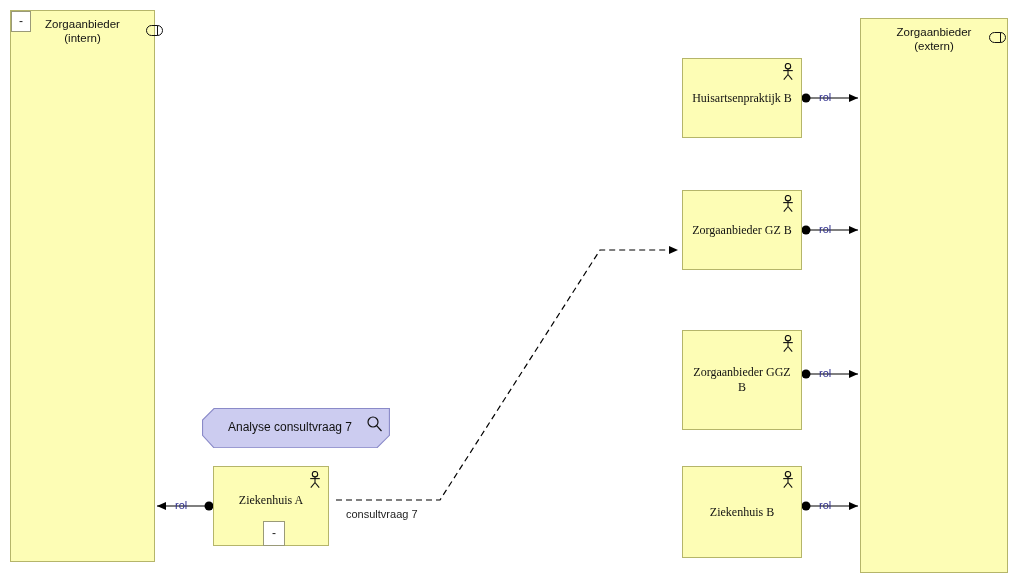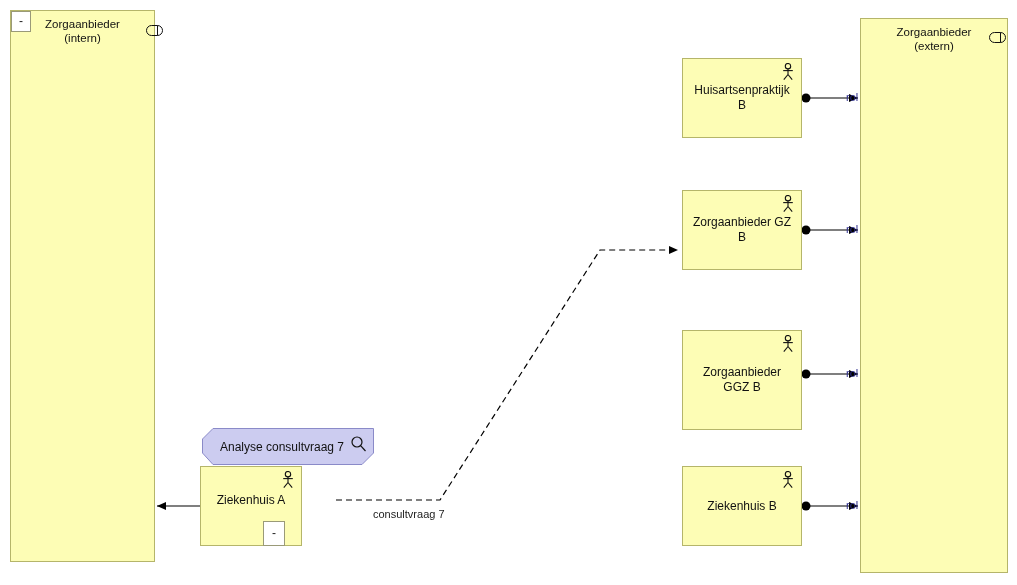--- a/index.html
+++ b/index.html
@@ -49,20 +49,21 @@
   .grouping-icon {
     position: absolute;
     width: 17px;
     height: 11px;
   }
   .node {
     position: absolute;
     background: #fdfdb5;
     border: 1px solid #b5b56a;
     box-sizing: border-box;
+    font-family: Liberation Serif, serif;
   }
   .node-label {
     position: absolute;
     left: 6px;
     right: 6px;
     top: 50%;
     transform: translateY(-50%);
     text-align: center;
     font-size: 12px;
     color: #111111;
@@ -95,21 +96,20 @@
     right: 8px;
     top: 8px;
     width: 18px;
     height: 18px;
   }
   .edge-label {
     position: absolute;
     font-size: 11px;
     color: #2c2c8c;
     white-space: nowrap;
-    margin-left: 27px;
   }
   .edge-label.dark {
     color: #222222;
   }
   svg.overlay {
     position: absolute;
     left: 0;
     top: 0;
     width: 1017px;
     height: 585px;
@@ -213,44 +213,44 @@
     <svg class="actor-icon" viewBox="0 0 16 18">
       <circle cx="8" cy="3.2" r="2.7" fill="none" stroke="#111" stroke-width="1.1"></circle>
       <line x1="8" y1="6" x2="8" y2="11.5" stroke="#111" stroke-width="1.1"></line>
       <line x1="3.2" y1="7.6" x2="12.8" y2="7.6" stroke="#111" stroke-width="1.1"></line>
       <line x1="8" y1="11.5" x2="3.8" y2="16.6" stroke="#111" stroke-width="1.1"></line>
       <line x1="8" y1="11.5" x2="12.2" y2="16.6" stroke="#111" stroke-width="1.1"></line>
     </svg>
     <div class="node-label">Zorgaanbieder GGZ B</div>
   </div>
 
-  <div class="node" style="left:682px; top:466px; width:120px; height:80px;">
+  <div class="node" style="left:682px; top:466px; width:120px; height:92px;">
     <svg class="actor-icon" viewBox="0 0 16 18">
       <circle cx="8" cy="3.2" r="2.7" fill="none" stroke="#111" stroke-width="1.1"></circle>
       <line x1="8" y1="6" x2="8" y2="11.5" stroke="#111" stroke-width="1.1"></line>
       <line x1="3.2" y1="7.6" x2="12.8" y2="7.6" stroke="#111" stroke-width="1.1"></line>
       <line x1="8" y1="11.5" x2="3.8" y2="16.6" stroke="#111" stroke-width="1.1"></line>
       <line x1="8" y1="11.5" x2="12.2" y2="16.6" stroke="#111" stroke-width="1.1"></line>
     </svg>
     <div class="node-label">Ziekenhuis B</div>
   </div>
 
-  <div class="node" style="left:200px; top:466px; width:102px; height:80px;">
+  <div class="node" style="left:213px; top:466px; width:116px; height:80px;">
     <svg class="actor-icon" viewBox="0 0 16 18">
       <circle cx="8" cy="3.2" r="2.7" fill="none" stroke="#111" stroke-width="1.1"></circle>
       <line x1="8" y1="6" x2="8" y2="11.5" stroke="#111" stroke-width="1.1"></line>
       <line x1="3.2" y1="7.6" x2="12.8" y2="7.6" stroke="#111" stroke-width="1.1"></line>
       <line x1="8" y1="11.5" x2="3.8" y2="16.6" stroke="#111" stroke-width="1.1"></line>
       <line x1="8" y1="11.5" x2="12.2" y2="16.6" stroke="#111" stroke-width="1.1"></line>
     </svg>
     <div class="node-label" style="top:42%;">Ziekenhuis A</div>
   </div>
   <div class="collapse-btn" style="left:263px; top:521px; width:22px; height:25px; line-height:23px;">-</div>
 
-  <div style="position:absolute; left:202px; top:428px; width:172px; height:37px;">
+  <div style="position:absolute; left:202px; top:408px; width:188px; height:37px;">
     <svg class="proc-shape" viewBox="0 0 172 37" preserveAspectRatio="none">
       <polygon points="11,0.5 171.5,0.5 171.5,25 160,36.5 11,36.5 0.5,25 0.5,11" fill="#ccccf0" stroke="#8a8ac8" stroke-width="1"></polygon>
     </svg>
     <div class="proc-label">Analyse consultvraag 7</div>
     <svg class="magnifier-icon" style="right:6px; top:7px;" viewBox="0 0 18 18">
       <circle cx="7" cy="7" r="5" fill="none" stroke="#111" stroke-width="1.2"></circle>
       <line x1="10.6" y1="10.6" x2="15.5" y2="16" stroke="#111" stroke-width="1.2"></line>
     </svg>
   </div>
 

